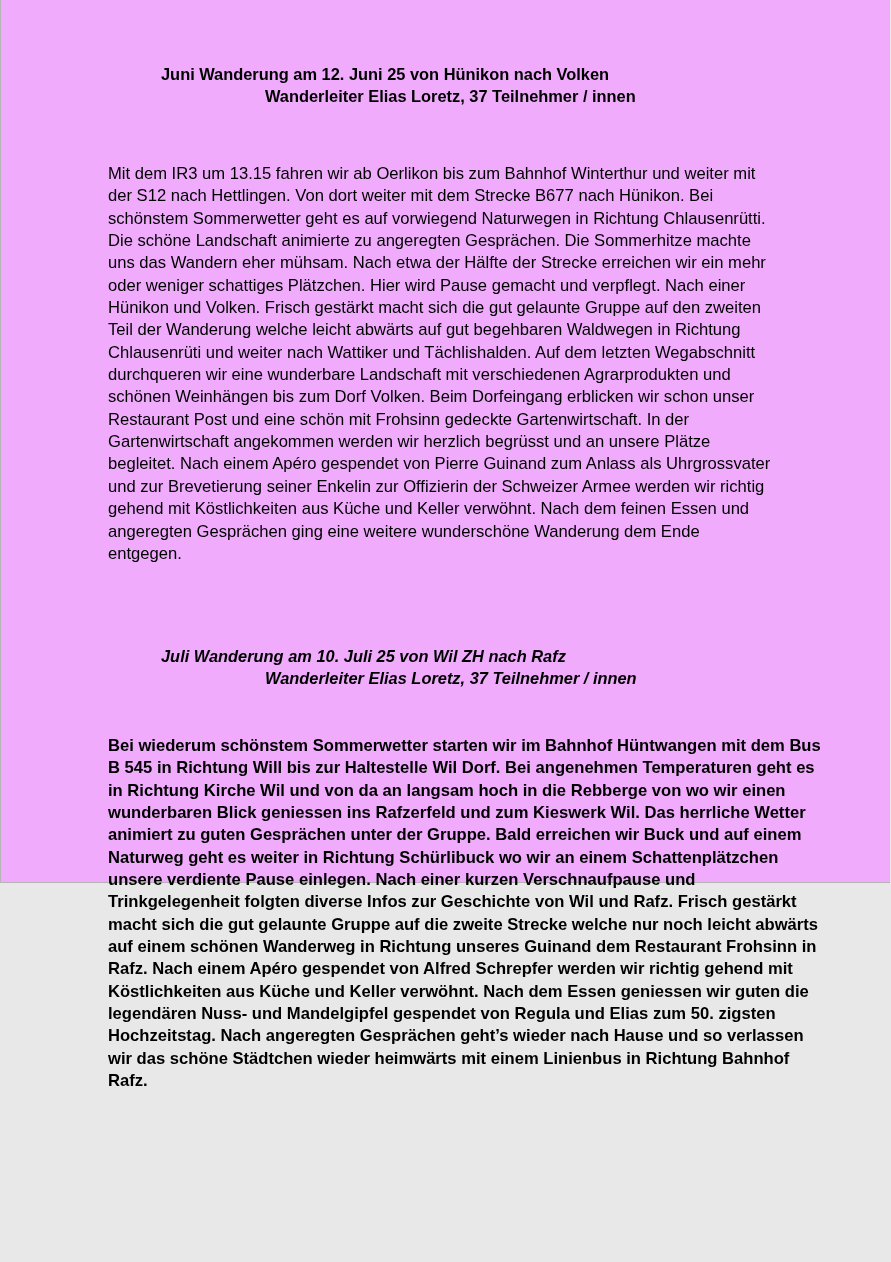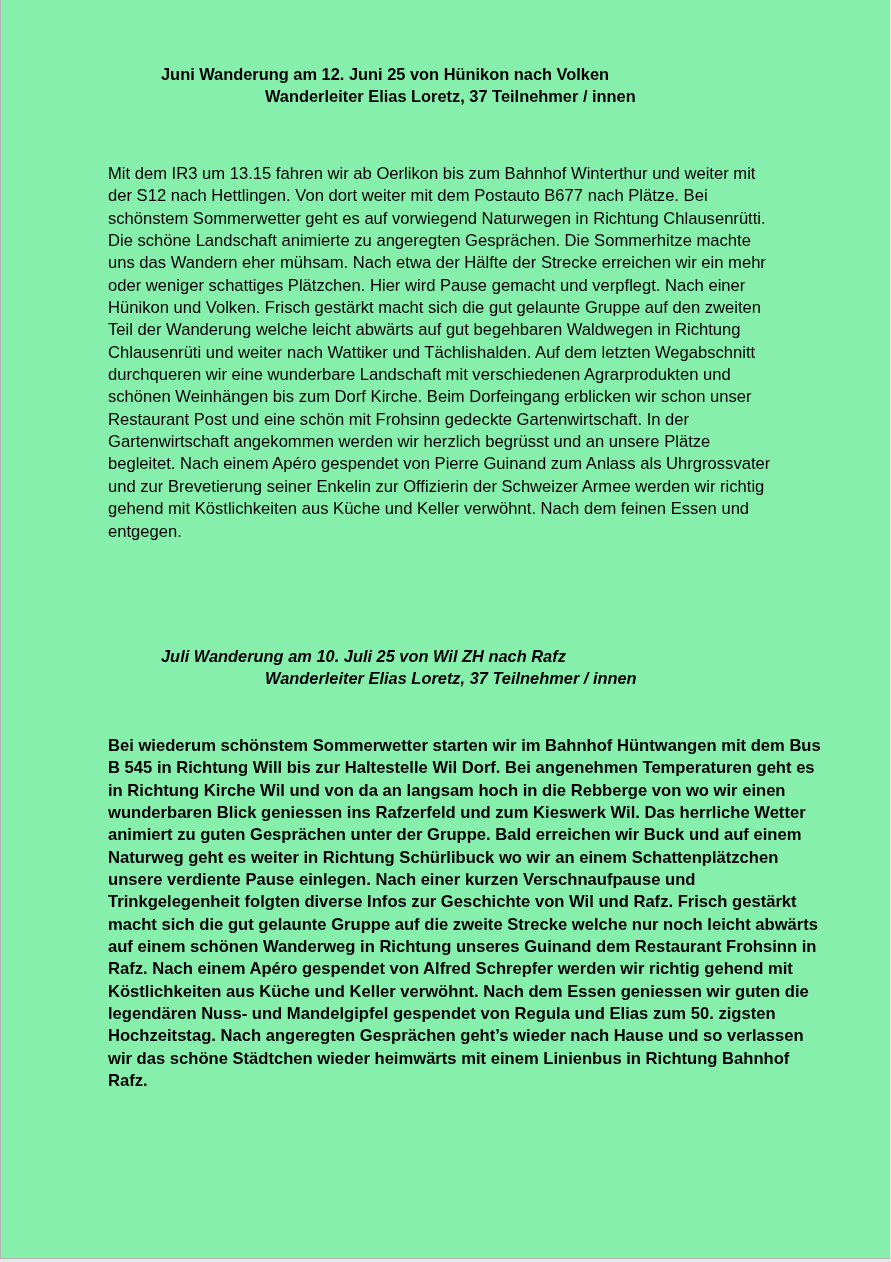--- a/index.html
+++ b/index.html
@@ -11,22 +11,22 @@
       width: 891px;
       height: 1262px;
       overflow: hidden;
       position: relative;
     }
     .page {
       position: absolute;
       left: 0;
       top: 0;
       width: 890px;
-      height: 1259px;
-      background: #86efac;
+      height: 883px;
+      background: #f0abfc;
       border-left: 1px solid #b4b4b4;
       border-bottom: 1px solid #b4b4b4;
       box-sizing: border-box;
     }
     .heading {
       position: absolute;
       font-family: "Liberation Sans", sans-serif;
       font-weight: bold;
       font-size: 16.4px;
       line-height: 22px;
@@ -50,35 +50,36 @@
 </head>
 <body>
 
 <div class="page">
 
   <div class="heading" style="left:160px; top:63px;">Juni Wanderung am 12. Juni 25 von Hünikon nach Volken</div>
   <div class="heading" style="left:264px; top:85px;">Wanderleiter Elias Loretz, 37 Teilnehmer / innen</div>
 
   <div class="body-text" style="top:163px;">
     <span class="line">Mit dem IR3 um 13.15 fahren wir ab Oerlikon bis zum Bahnhof Winterthur und weiter mit</span>
-    <span class="line">der S12 nach Hettlingen. Von dort weiter mit dem Postauto B677 nach Plätze. Bei</span>
+    <span class="line">der S12 nach Hettlingen. Von dort weiter mit dem Strecke B677 nach Hünikon. Bei</span>
     <span class="line">schönstem Sommerwetter geht es auf vorwiegend Naturwegen in Richtung Chlausenrütti.</span>
     <span class="line">Die schöne Landschaft animierte zu angeregten Gesprächen. Die Sommerhitze machte</span>
     <span class="line">uns das Wandern eher mühsam. Nach etwa der Hälfte der Strecke erreichen wir ein mehr</span>
     <span class="line">oder weniger schattiges Plätzchen. Hier wird Pause gemacht und verpflegt. Nach einer</span>
     <span class="line">Hünikon und Volken. Frisch gestärkt macht sich die gut gelaunte Gruppe auf den zweiten</span>
     <span class="line">Teil der Wanderung welche leicht abwärts auf gut begehbaren Waldwegen in Richtung</span>
     <span class="line">Chlausenrüti und weiter nach Wattiker und Tächlishalden. Auf dem letzten Wegabschnitt</span>
     <span class="line">durchqueren wir eine wunderbare Landschaft mit verschiedenen Agrarprodukten und</span>
-    <span class="line">schönen Weinhängen bis zum Dorf Kirche. Beim Dorfeingang erblicken wir schon unser</span>
+    <span class="line">schönen Weinhängen bis zum Dorf Volken. Beim Dorfeingang erblicken wir schon unser</span>
     <span class="line">Restaurant Post und eine schön mit Frohsinn gedeckte Gartenwirtschaft. In der</span>
     <span class="line">Gartenwirtschaft angekommen werden wir herzlich begrüsst und an unsere Plätze</span>
     <span class="line">begleitet. Nach einem Apéro gespendet von Pierre Guinand zum Anlass als Uhrgrossvater</span>
     <span class="line">und zur Brevetierung seiner Enkelin zur Offizierin der Schweizer Armee werden wir richtig</span>
     <span class="line">gehend mit Köstlichkeiten aus Küche und Keller verwöhnt. Nach dem feinen Essen und</span>
+    <span class="line">angeregten Gesprächen ging eine weitere wunderschöne Wanderung dem Ende</span>
     <span class="line">entgegen.</span>
   </div>
 
   <div class="heading italic" style="left:160px; top:645px;text-align:center;">Juli Wanderung am 10. Juli 25 von Wil ZH nach Rafz</div>
   <div class="heading italic" style="left:264px; top:667px;">Wanderleiter Elias Loretz, 37 Teilnehmer / innen</div>
 
   <div class="body-text" style="top:735px;font-weight:bold;">
     <span class="line">Bei wiederum schönstem Sommerwetter starten wir im Bahnhof Hüntwangen mit dem Bus</span>
     <span class="line">B 545 in Richtung Will bis zur Haltestelle Wil Dorf. Bei angenehmen Temperaturen geht es</span>
     <span class="line">in Richtung Kirche Wil und von da an langsam hoch in die Rebberge von wo wir einen</span>

